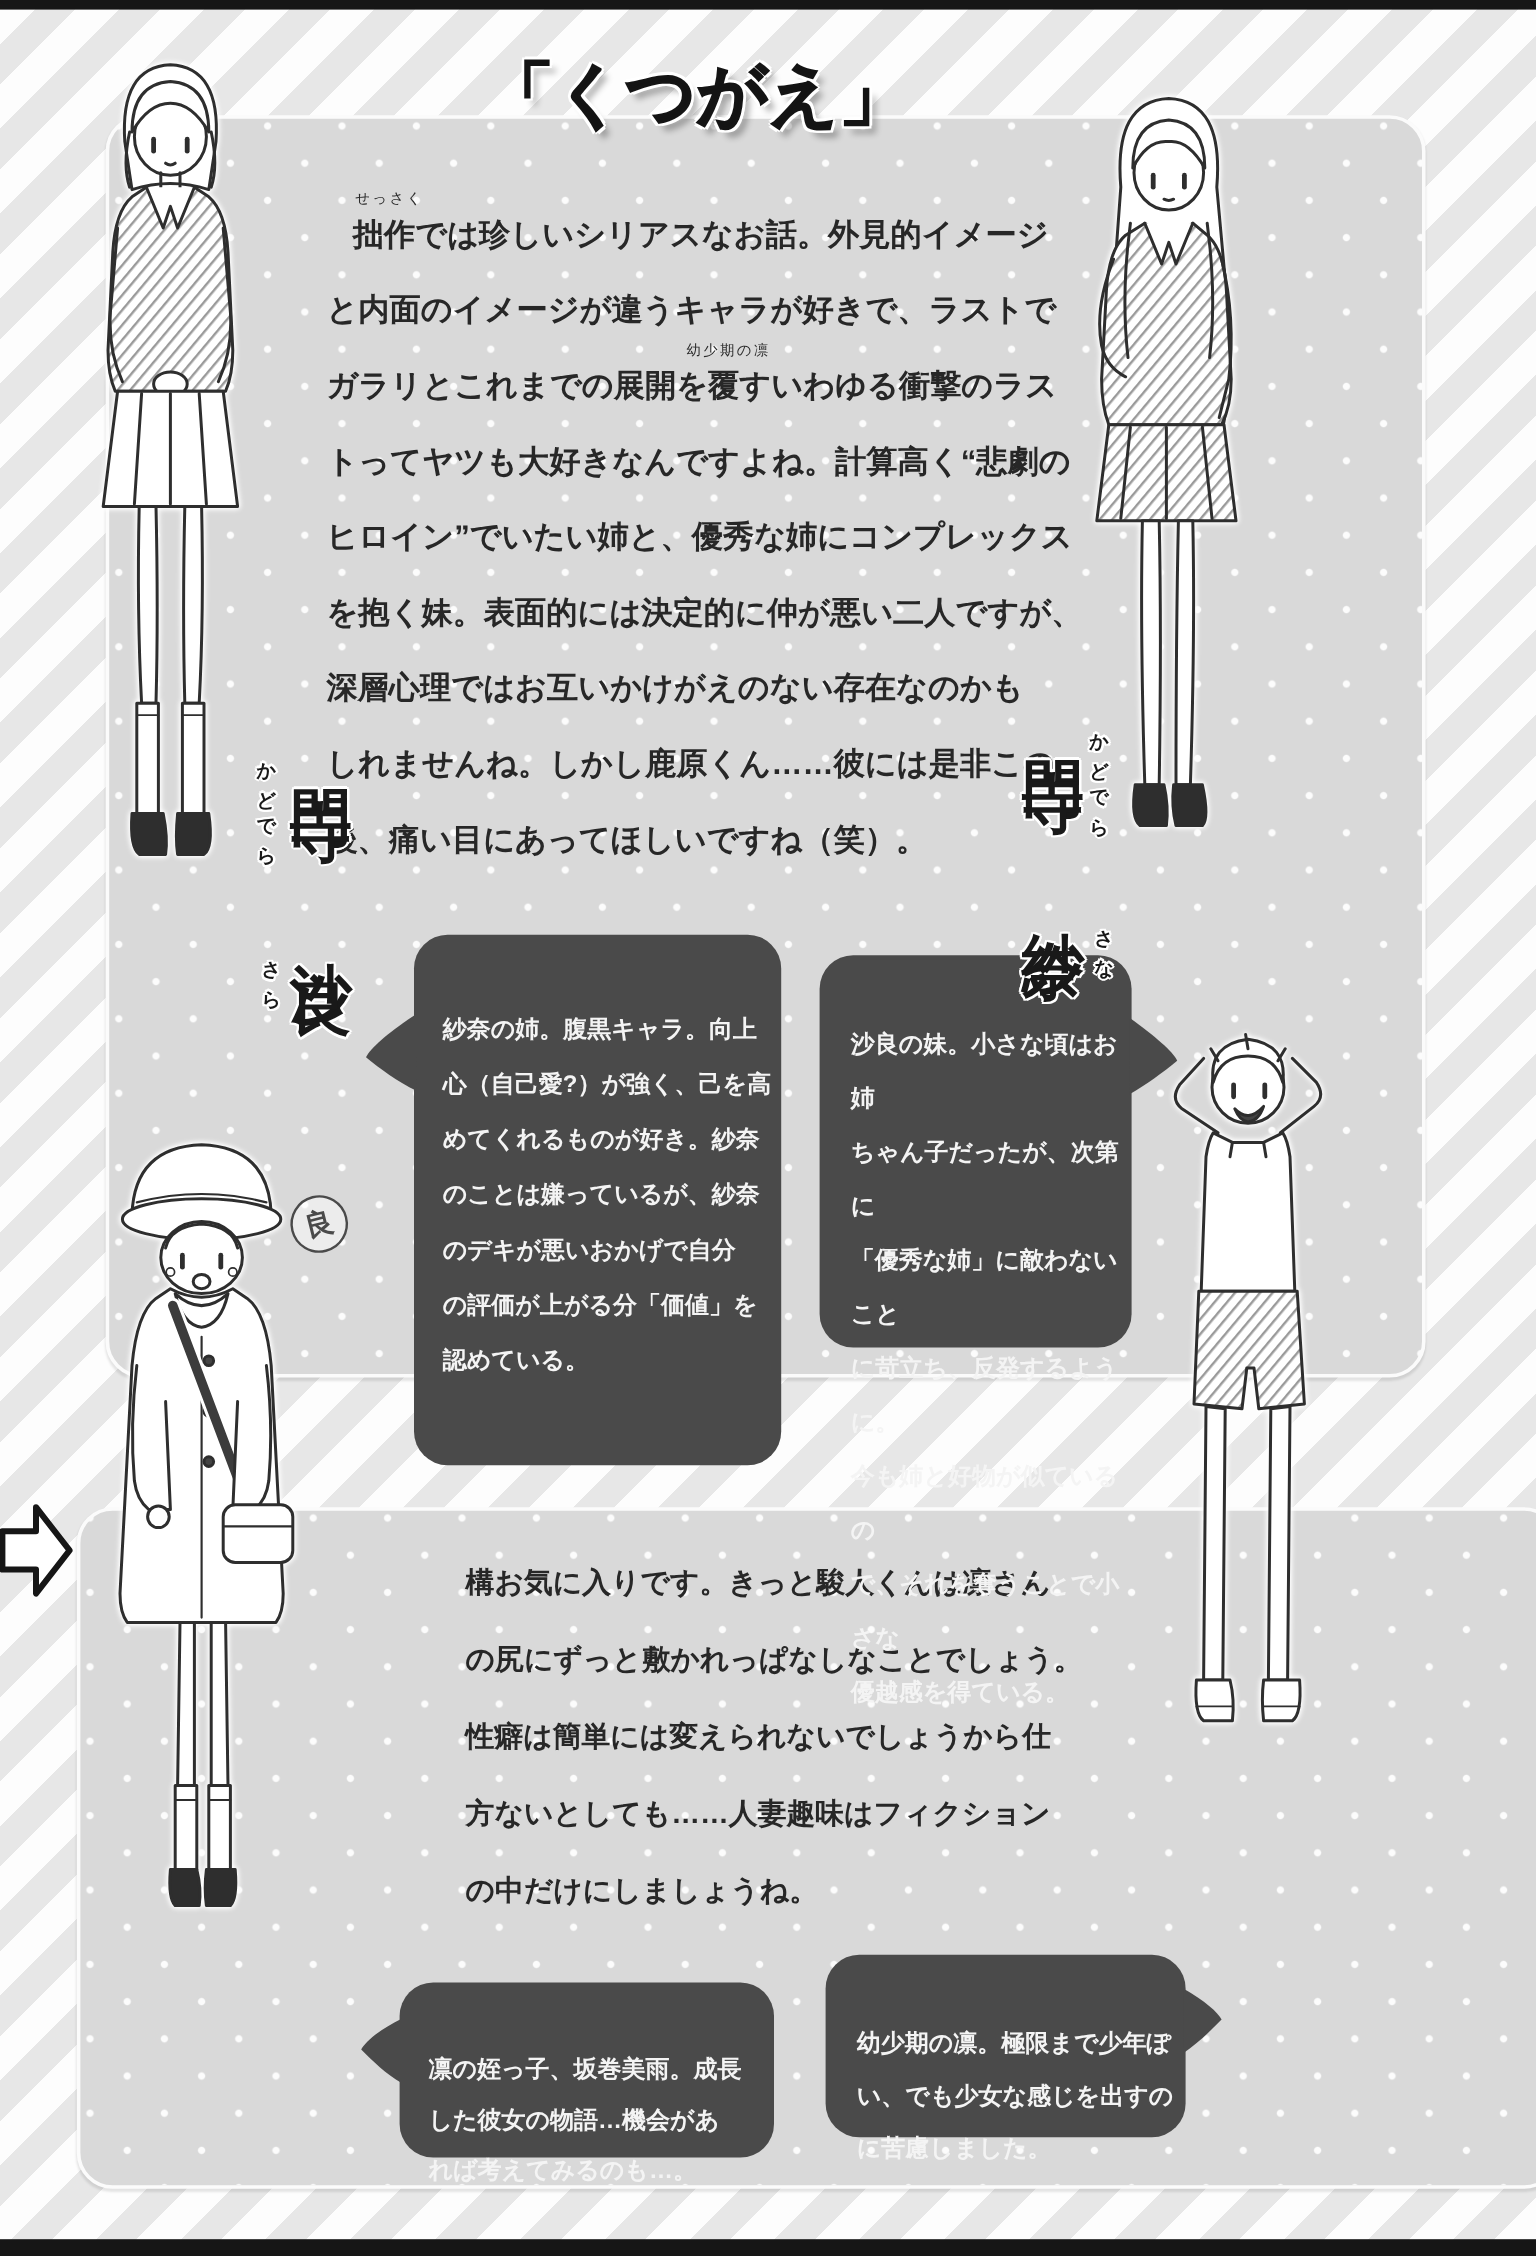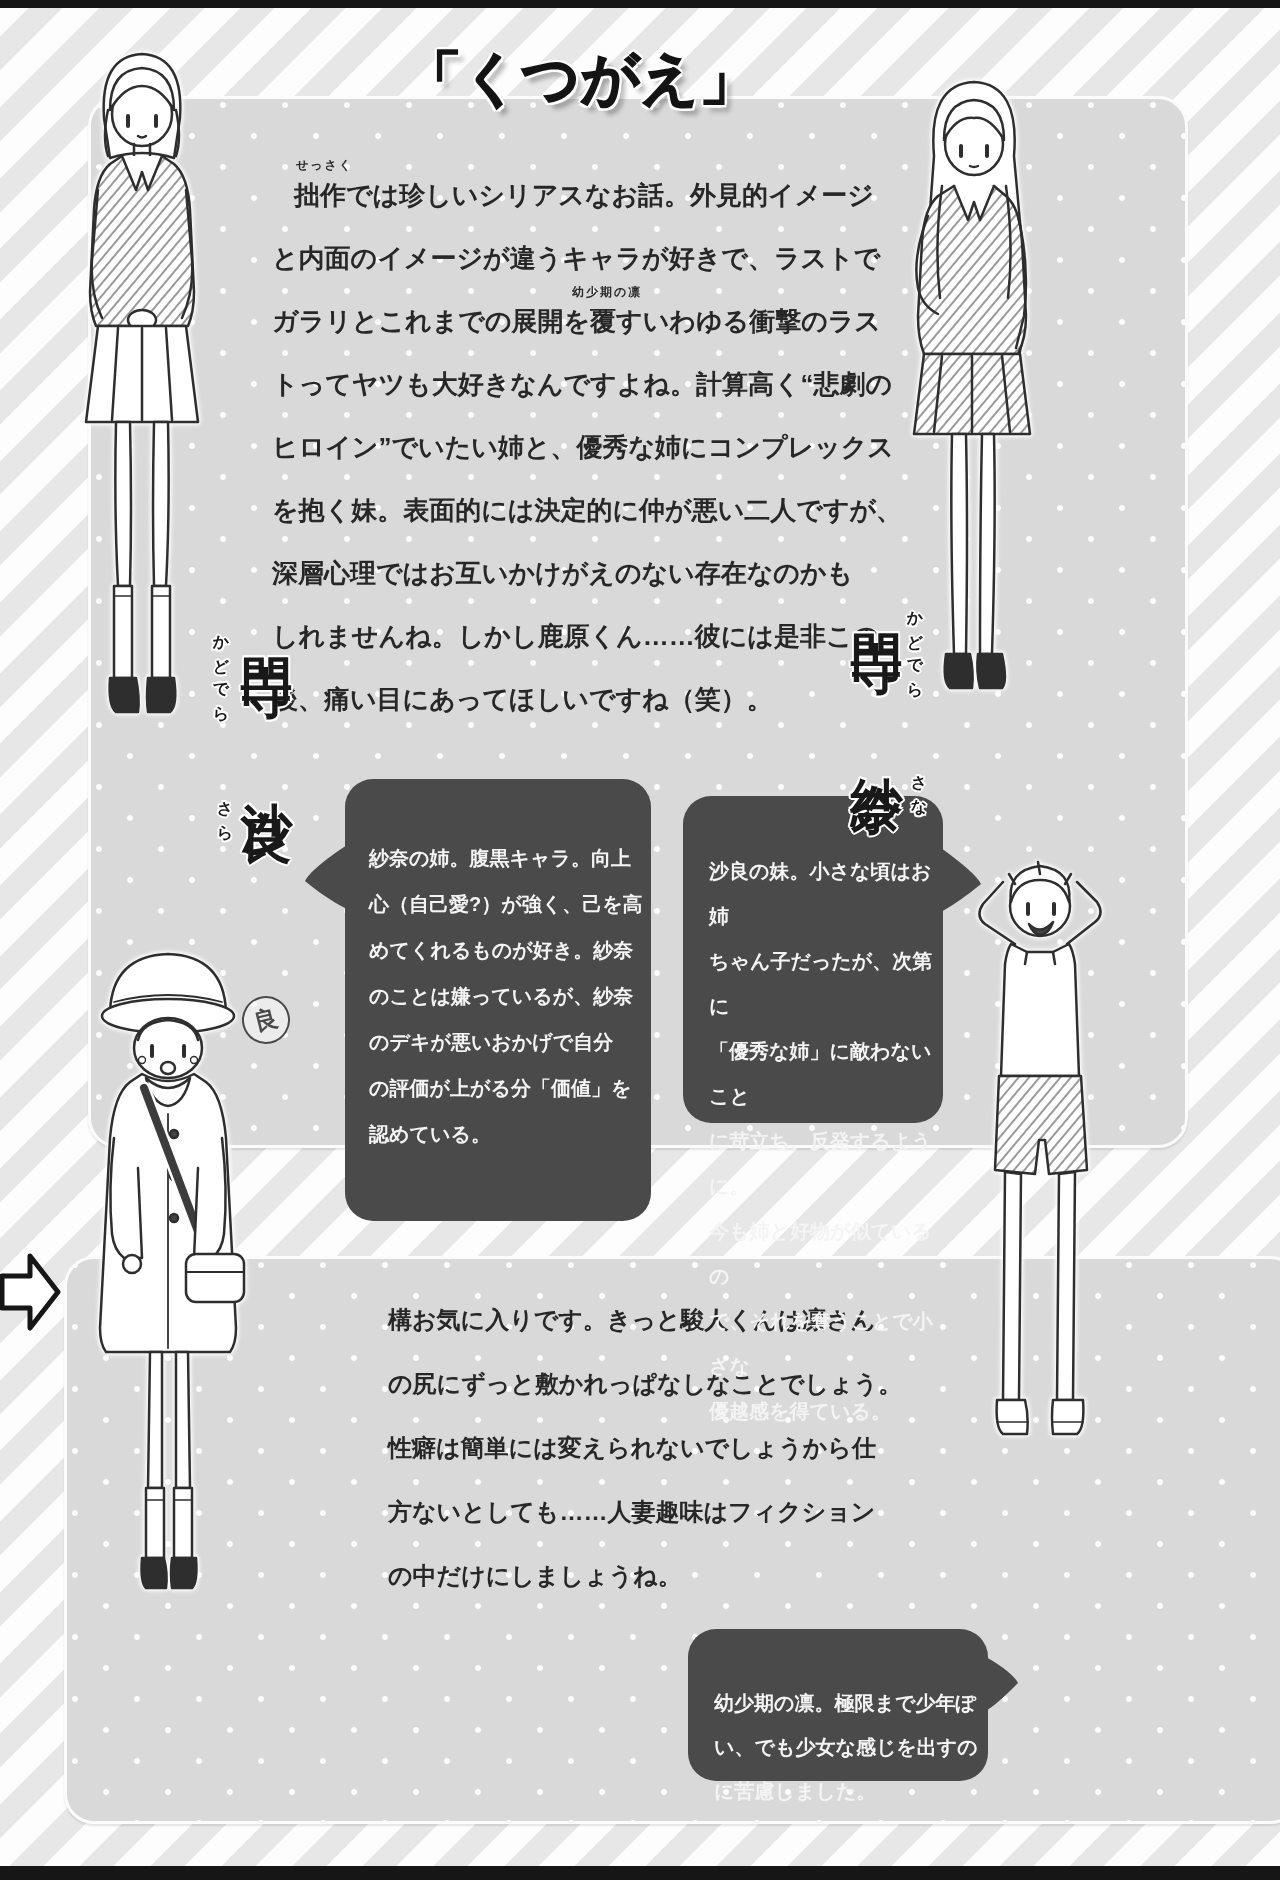--- a/index.html
+++ b/index.html
@@ -32,21 +32,21 @@
       3px 0 0 #fff,-3px 0 0 #fff,0 3px 0 #fff,0 -3px 0 #fff,
       2.5px 2.5px 0 #fff,-2.5px -2.5px 0 #fff,2.5px -2.5px 0 #fff,-2.5px 2.5px 0 #fff,
       6px 7px 5px rgba(0,0,0,.30);
     -webkit-text-stroke:1.5px #141414;
   }
 
   .para{position:absolute;z-index:2;white-space:pre-line;font-weight:700;color:#272727;}
   #intro-paragraph{left:272px;top:164px;width:648px;font-size:26px;line-height:63px;text-indent:22px;}
   #outro-paragraph{left:388px;top:1288px;width:620px;font-size:24px;line-height:64px;}
 
-  .furigana{position:absolute;z-index:2;font-size:12px;font-weight:700;color:#2a2a2a;letter-spacing:2px;}
+  .furigana{position:absolute;z-index:2;font-size:12px;font-weight:400;color:#2a2a2a;letter-spacing:2px;}
   #furigana-sessaku{left:296px;top:157px;}
   #furigana-kutsugae{left:572px;top:284px;}
 
   .bubble{
     position:absolute;z-index:3;background:#4a4a4a;border-radius:28px;
     color:#f4f4f4;font-weight:700;white-space:pre-line;box-sizing:border-box;
   }
   #bubble-sara{left:345px;top:779px;width:306px;height:442px;font-size:20px;line-height:46px;padding:10px 0 0 24px;}
   #bubble-sana{left:683px;top:796px;width:260px;height:327px;font-size:20px;line-height:45px;padding:8px 0 0 26px;}
   #bubble-miu{left:333px;top:1652px;width:312px;height:146px;font-size:20px;line-height:42px;padding:10px 0 0 24px;}
@@ -143,20 +143,28 @@
       <path d="M0 4 C 22 20, 36 32, 40 40 C 28 50, 14 60, 0 68 Z" fill="#4a4a4a"></path>
     </svg>
   </div>
 
   <div id="outro-paragraph" class="para">構お気に入りです。きっと駿人くんは凛さん
 の尻にずっと敷かれっぱなしなことでしょう。
 性癖は簡単には変えられないでしょうから仕
 方ないとしても……人妻趣味はフィクション
 の中だけにしましょうね。</div>
 
+  <div id="bubble-miu" class="bubble">
+    <span>凛の姪っ子、坂巻美雨。成長
+した彼女の物語…機会があ
+れば考えてみるのも…。</span>
+    <svg class="tail" style="left:-34px;top:28px;" width="36" height="58" viewBox="0 0 36 58">
+      <path d="M36 2 C 16 12, 5 22, 2 28 C 12 38, 22 48, 36 56 Z" fill="#4a4a4a"></path>
+    </svg>
+  </div>
   <div id="bubble-rin" class="bubble">
     <span>幼少期の凛。極限まで少年ぽ
 い、でも少女な感じを出すの
 に苦慮しました。</span>
     <svg class="tail" style="right:-32px;top:26px;" width="34" height="58" viewBox="0 0 34 58">
       <path d="M0 2 C 18 12, 29 22, 32 28 C 22 38, 12 48, 0 56 Z" fill="#4a4a4a"></path>
     </svg>
   </div>
 
   <div id="illo-sara" class="illo">

